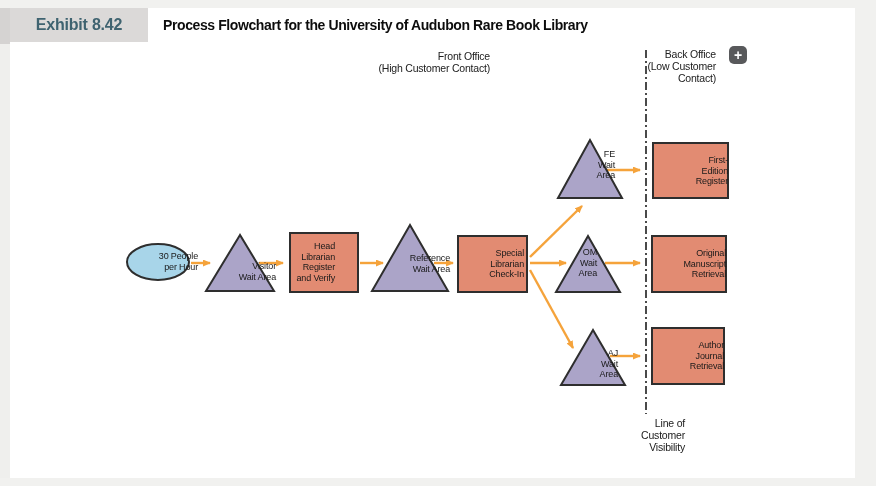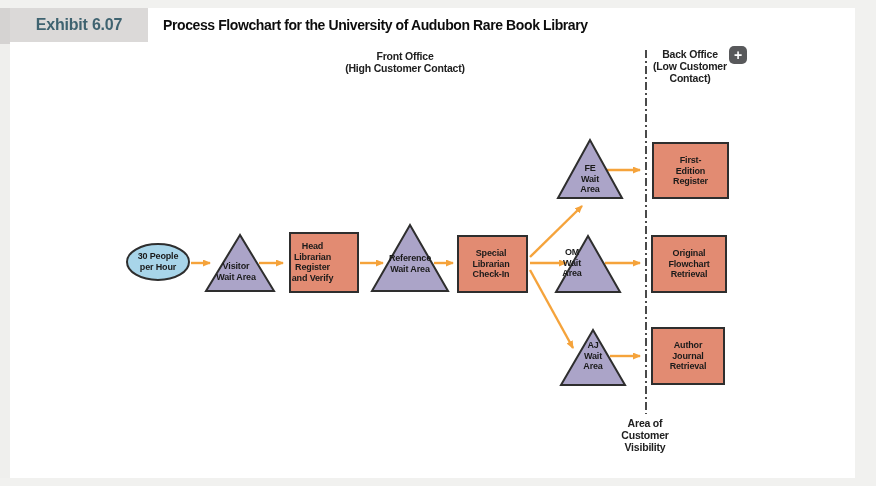--- a/index.html
+++ b/index.html
@@ -21,43 +21,43 @@
     left:10px;top:8px;width:138px;height:34px;background:#dbd9d8;
     display:flex;align-items:center;justify-content:center;
     font-weight:bold;font-size:16px;letter-spacing:-0.2px;
   }
   #exhibit-title{
     left:163px;top:8px;height:34px;display:flex;align-items:center;
     font-weight:bold;font-size:14px;color:#0d0d0d;letter-spacing:-0.4px;
   }
   
   .lbl{
-    position:absolute;white-space:pre-line;text-align:center;
-    font-weight:bold;color:#1a1a1a;
+    position:absolute;white-space:pre-line;text-align:right;
+    font-weight:normal;color:#1a1a1a;
   }
   .zone-lbl{font-size:10.5px;line-height:12px;letter-spacing:-0.2px;color:#202020;}
   .node-lbl{font-size:9px;line-height:10.5px;letter-spacing:-0.15px;}
   #plus-button{
     left:729px;top:46px;width:18px;height:18px;border-radius:5px;
     background:#58595b;color:#ffffff;display:flex;align-items:center;justify-content:center;
     font-size:14px;font-weight:bold;cursor:pointer;line-height:1;
   }
   svg{position:absolute;left:0;top:0;}
 </style>
 </head>
 <body>
 
 <div class="strip" id="strip-top"></div>
 <div class="strip" id="strip-bottom"></div>
 <div class="strip" id="strip-right"></div>
 <div class="abs" id="strip-left-dark"></div>
 <div class="abs" id="strip-left"></div>
 
 <div class="abs" id="exhibit-box" style="background: rgb(219, 217, 216);">
-  <span id="exhibit-text" style="color: rgb(63, 99, 112);">Exhibit 6.07</span>
+  <span id="exhibit-text" style="color: rgb(63, 99, 112);">Exhibit 8.42</span>
 </div>
 <div class="abs" id="exhibit-title">Process Flowchart for the University of Audubon Rare Book Library</div>
 
 <svg width="876" height="486" viewBox="0 0 876 486">
   <defs>
     <marker id="ah" markerWidth="9" markerHeight="8" refX="7" refY="3.5" orient="auto" markerUnits="userSpaceOnUse">
       <path d="M0,0 L8,3.5 L0,7 Z" fill="#F5A33B"></path>
     </marker>
   </defs>
 
@@ -86,53 +86,53 @@
     <polygon points="588,236 556,292 620,292" fill="#ABA4C8" stroke="#2E2E2E"></polygon>
     <polygon points="593,330 561,385 625,385" fill="#ABA4C8" stroke="#2E2E2E"></polygon>
     <rect x="653" y="143" width="75" height="55" fill="#E28B72" stroke="#2E2E2E"></rect>
     <rect x="652" y="236" width="74" height="56" fill="#E28B72" stroke="#2E2E2E"></rect>
     <rect x="652" y="328" width="72" height="56" fill="#E28B72" stroke="#2E2E2E"></rect>
   </g>
 </svg>
 
 <div class="lbl zone-lbl" style="left:320px;top:50px;width:170px;">Front Office
 (High Customer Contact)</div>
-<div class="lbl zone-lbl" style="left:650px;top:48px;width:80px;">Back Office
+<div class="lbl zone-lbl" style="left:636px;top:48px;width:80px;">Back Office
 (Low Customer
 Contact)</div>
 <div class="abs" id="plus-button" style="background: rgb(88, 89, 91);">
   <span>+</span>
 </div>
-<div class="lbl zone-lbl" style="left:605px;top:417px;width:80px;">Area of
+<div class="lbl zone-lbl" style="left:605px;top:417px;width:80px;">Line of
 Customer
 Visibility</div>
 
 <div class="lbl node-lbl" style="left:118px;top:251px;width:80px;">30 People
 per Hour</div>
 <div class="lbl node-lbl" style="left:196px;top:261px;width:80px;">Visitor
 Wait Area</div>
 <div class="lbl node-lbl" style="left:290px;top:241px;width:45px;">Head
 Librarian
 Register
 and Verify</div>
 <div class="lbl node-lbl" style="left:370px;top:253px;width:80px;">Reference
 Wait Area</div>
 <div class="lbl node-lbl" style="left:458px;top:248px;width:66px;">Special
 Librarian
 Check-In</div>
-<div class="lbl node-lbl" style="left:565px;top:163px;width:50px;">FE
+<div class="lbl node-lbl" style="left:565px;top:149px;width:50px;">FE
 Wait
 Area</div>
 <div class="lbl node-lbl" style="left:547px;top:247px;width:50px;">OM
 Wait
 Area</div>
-<div class="lbl node-lbl" style="left:568px;top:340px;width:50px;">AJ
+<div class="lbl node-lbl" style="left:568px;top:348px;width:50px;">AJ
 Wait
 Area</div>
 <div class="lbl node-lbl" style="left:653px;top:155px;width:75px;">First-
 Edition
 Register</div>
 <div class="lbl node-lbl" style="left:652px;top:248px;width:74px;">Original
-Flowchart
+Manuscript
 Retrieval</div>
 <div class="lbl node-lbl" style="left:652px;top:340px;width:72px;">Author
 Journal
 Retrieval</div>
 
 </body></html>

